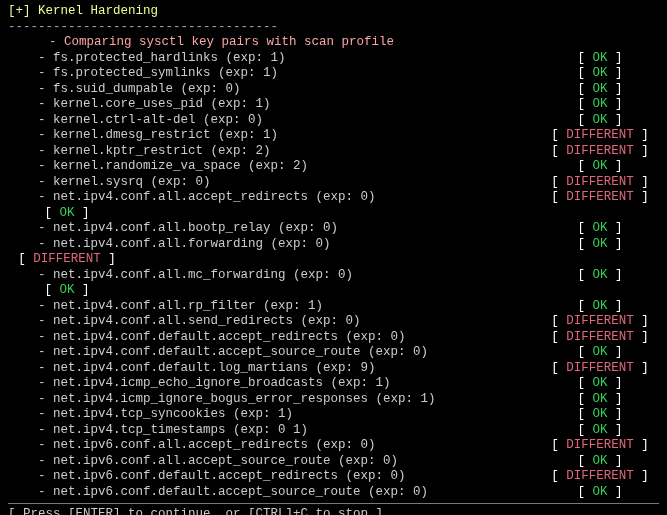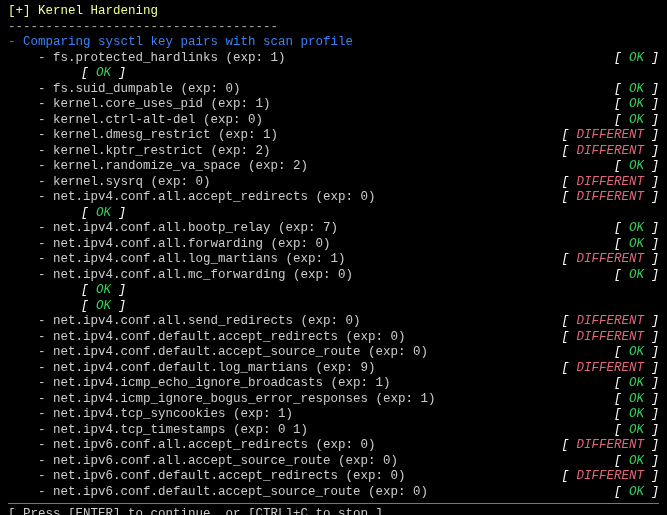--- a/index.html
+++ b/index.html
@@ -7,71 +7,70 @@
       background: #000;
       font-family: "Courier New", monospace;
       font-size: 12.5px;
       color: #ccc;
       padding: 4px 8px;
       line-height: 15.5px;
       width: 667px;
     }
     .header-line { color: #eaff8f; }
     .dashes { color: #aaa; }
-    .subheader { color: #3b82f6; }
+    .subheader { color: #fca5a5; margin-left: 41px; }
     .row {
       display: flex;
       white-space: pre;
     }
     .key-col {
       color: #ccc;
       flex: 1 1 auto;
       overflow: hidden;
     }
     .stat-col {
       min-width: 118px;
-      text-align: right;
+      text-align: center;
       color: #fff;
-      font-style: italic;
     }
     .bracket { color: #fff; }
     .ok { color: #34d058; }
     .diff { color: #e0677c; }
     .footer {
       border-top: 1px solid #777;
       margin-top: 3px;
       padding-top: 3px;
       color: #ccc;
     }
   </style>
 </head>
 <body>
 
 <div class="header-line">[+] Kernel Hardening</div>
 <div class="dashes">------------------------------------</div>
 <div class="subheader">  - Comparing sysctl key pairs with scan profile</div>
 
 <div id="list">
     <div class="row"><span class="key-col">    - fs.protected_hardlinks (exp: 1)</span><span class="stat-col"><span class="bracket">[ </span><span class="ok">OK</span><span class="bracket"> ]</span></span></div>
-    <div class="row"><span class="stat-col"><span class="bracket">[ </span><span class="ok">OK</span><span class="bracket"> ]</span></span></div>
+    <div class="row"><span class="key-col">    - fs.protected_symlinks (exp: 1)</span><span class="stat-col"><span class="bracket">[ </span><span class="ok">OK</span><span class="bracket"> ]</span></span></div>
     <div class="row"><span class="key-col">    - fs.suid_dumpable (exp: 0)</span><span class="stat-col"><span class="bracket">[ </span><span class="ok">OK</span><span class="bracket"> ]</span></span></div>
     <div class="row"><span class="key-col">    - kernel.core_uses_pid (exp: 1)</span><span class="stat-col"><span class="bracket">[ </span><span class="ok">OK</span><span class="bracket"> ]</span></span></div>
     <div class="row"><span class="key-col">    - kernel.ctrl-alt-del (exp: 0)</span><span class="stat-col"><span class="bracket">[ </span><span class="ok">OK</span><span class="bracket"> ]</span></span></div>
     <div class="row"><span class="key-col">    - kernel.dmesg_restrict (exp: 1)</span><span class="stat-col"><span class="bracket">[ </span><span class="diff">DIFFERENT</span><span class="bracket"> ]</span></span></div>
     <div class="row"><span class="key-col">    - kernel.kptr_restrict (exp: 2)</span><span class="stat-col"><span class="bracket">[ </span><span class="diff">DIFFERENT</span><span class="bracket"> ]</span></span></div>
     <div class="row"><span class="key-col">    - kernel.randomize_va_space (exp: 2)</span><span class="stat-col"><span class="bracket">[ </span><span class="ok">OK</span><span class="bracket"> ]</span></span></div>
     <div class="row"><span class="key-col">    - kernel.sysrq (exp: 0)</span><span class="stat-col"><span class="bracket">[ </span><span class="diff">DIFFERENT</span><span class="bracket"> ]</span></span></div>
     <div class="row"><span class="key-col">    - net.ipv4.conf.all.accept_redirects (exp: 0)</span><span class="stat-col"><span class="bracket">[ </span><span class="diff">DIFFERENT</span><span class="bracket"> ]</span></span></div>
     <div class="row"><span class="stat-col"><span class="bracket">[ </span><span class="ok">OK</span><span class="bracket"> ]</span></span></div>
-    <div class="row"><span class="key-col">    - net.ipv4.conf.all.bootp_relay (exp: 7)</span><span class="stat-col"><span class="bracket">[ </span><span class="ok">OK</span><span class="bracket"> ]</span></span></div>
+    <div class="row"><span class="key-col">    - net.ipv4.conf.all.bootp_relay (exp: 0)</span><span class="stat-col"><span class="bracket">[ </span><span class="ok">OK</span><span class="bracket"> ]</span></span></div>
     <div class="row"><span class="key-col">    - net.ipv4.conf.all.forwarding (exp: 0)</span><span class="stat-col"><span class="bracket">[ </span><span class="ok">OK</span><span class="bracket"> ]</span></span></div>
-    <div class="row"><span class="key-col">    - net.ipv4.conf.all.log_martians (exp: 1)</span><span class="stat-col"><span class="bracket">[ </span><span class="diff">DIFFERENT</span><span class="bracket"> ]</span></span></div>
+    <div class="row"><span class="stat-col"><span class="bracket">[ </span><span class="diff">DIFFERENT</span><span class="bracket"> ]</span></span></div>
     <div class="row"><span class="key-col">    - net.ipv4.conf.all.mc_forwarding (exp: 0)</span><span class="stat-col"><span class="bracket">[ </span><span class="ok">OK</span><span class="bracket"> ]</span></span></div>
     <div class="row"><span class="stat-col"><span class="bracket">[ </span><span class="ok">OK</span><span class="bracket"> ]</span></span></div>
-    <div class="row"><span class="stat-col"><span class="bracket">[ </span><span class="ok">OK</span><span class="bracket"> ]</span></span></div>
+    <div class="row"><span class="key-col">    - net.ipv4.conf.all.rp_filter (exp: 1)</span><span class="stat-col"><span class="bracket">[ </span><span class="ok">OK</span><span class="bracket"> ]</span></span></div>
     <div class="row"><span class="key-col">    - net.ipv4.conf.all.send_redirects (exp: 0)</span><span class="stat-col"><span class="bracket">[ </span><span class="diff">DIFFERENT</span><span class="bracket"> ]</span></span></div>
     <div class="row"><span class="key-col">    - net.ipv4.conf.default.accept_redirects (exp: 0)</span><span class="stat-col"><span class="bracket">[ </span><span class="diff">DIFFERENT</span><span class="bracket"> ]</span></span></div>
     <div class="row"><span class="key-col">    - net.ipv4.conf.default.accept_source_route (exp: 0)</span><span class="stat-col"><span class="bracket">[ </span><span class="ok">OK</span><span class="bracket"> ]</span></span></div>
     <div class="row"><span class="key-col">    - net.ipv4.conf.default.log_martians (exp: 9)</span><span class="stat-col"><span class="bracket">[ </span><span class="diff">DIFFERENT</span><span class="bracket"> ]</span></span></div>
     <div class="row"><span class="key-col">    - net.ipv4.icmp_echo_ignore_broadcasts (exp: 1)</span><span class="stat-col"><span class="bracket">[ </span><span class="ok">OK</span><span class="bracket"> ]</span></span></div>
     <div class="row"><span class="key-col">    - net.ipv4.icmp_ignore_bogus_error_responses (exp: 1)</span><span class="stat-col"><span class="bracket">[ </span><span class="ok">OK</span><span class="bracket"> ]</span></span></div>
     <div class="row"><span class="key-col">    - net.ipv4.tcp_syncookies (exp: 1)</span><span class="stat-col"><span class="bracket">[ </span><span class="ok">OK</span><span class="bracket"> ]</span></span></div>
     <div class="row"><span class="key-col">    - net.ipv4.tcp_timestamps (exp: 0 1)</span><span class="stat-col"><span class="bracket">[ </span><span class="ok">OK</span><span class="bracket"> ]</span></span></div>
     <div class="row"><span class="key-col">    - net.ipv6.conf.all.accept_redirects (exp: 0)</span><span class="stat-col"><span class="bracket">[ </span><span class="diff">DIFFERENT</span><span class="bracket"> ]</span></span></div>
     <div class="row"><span class="key-col">    - net.ipv6.conf.all.accept_source_route (exp: 0)</span><span class="stat-col"><span class="bracket">[ </span><span class="ok">OK</span><span class="bracket"> ]</span></span></div>

